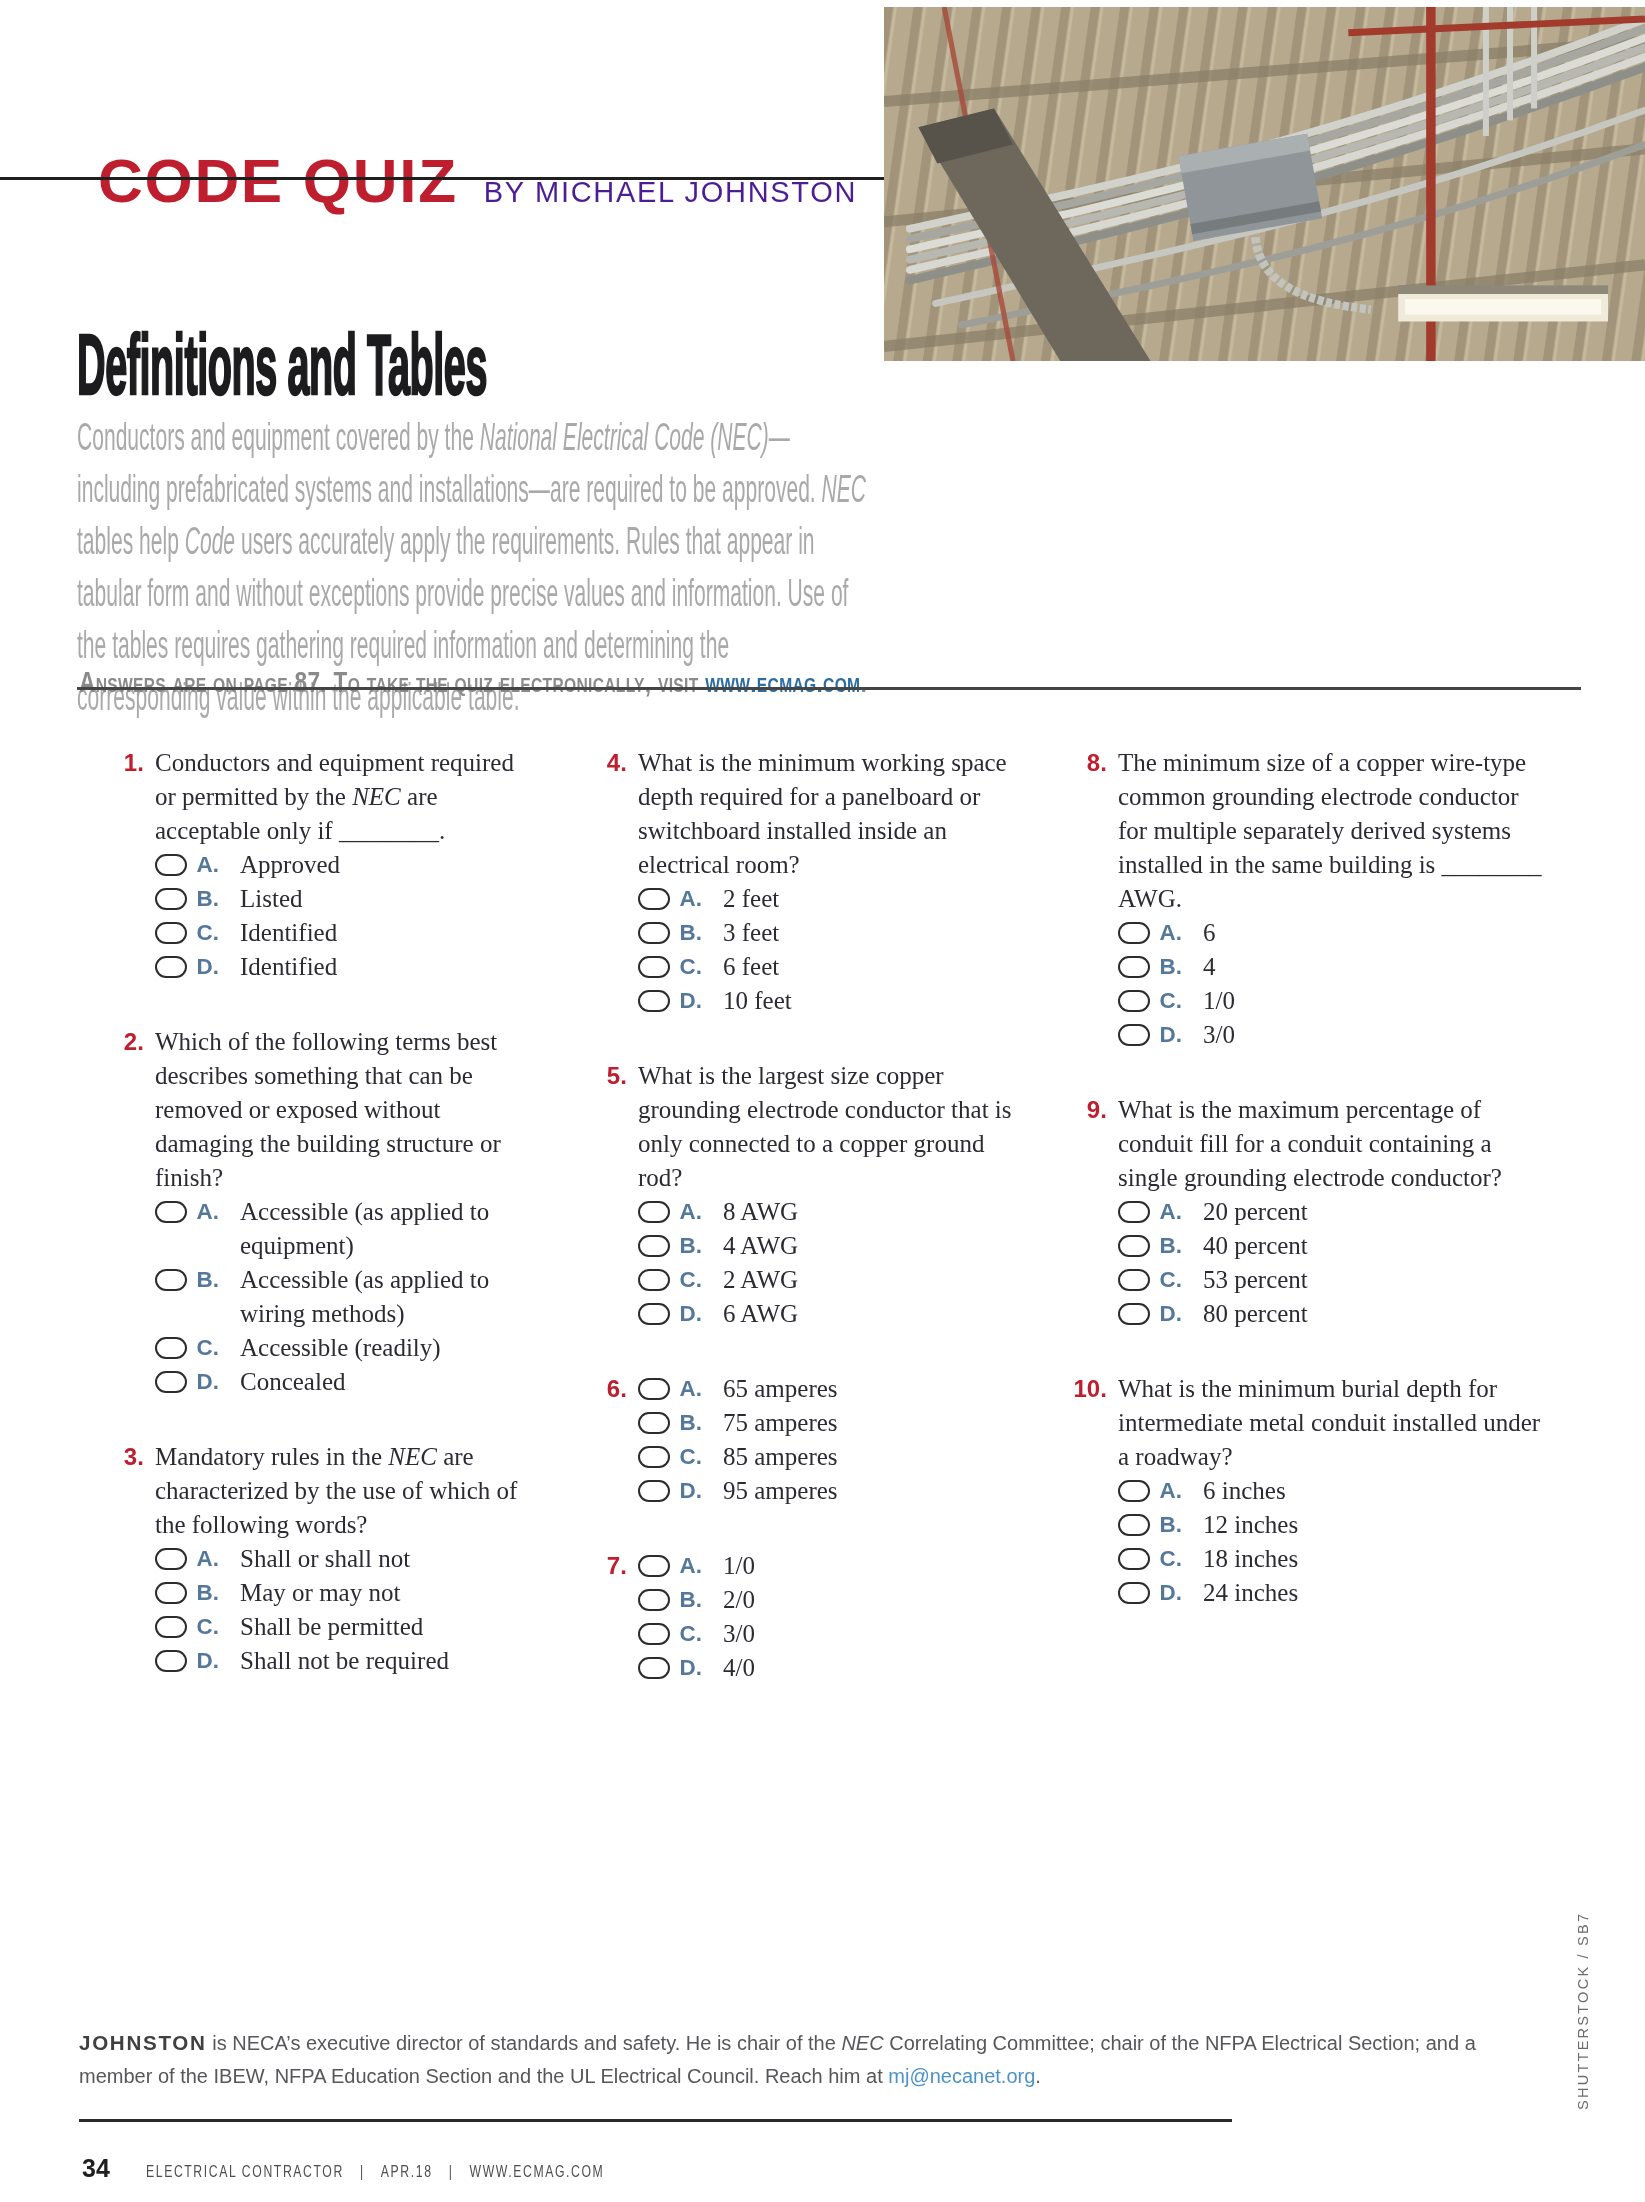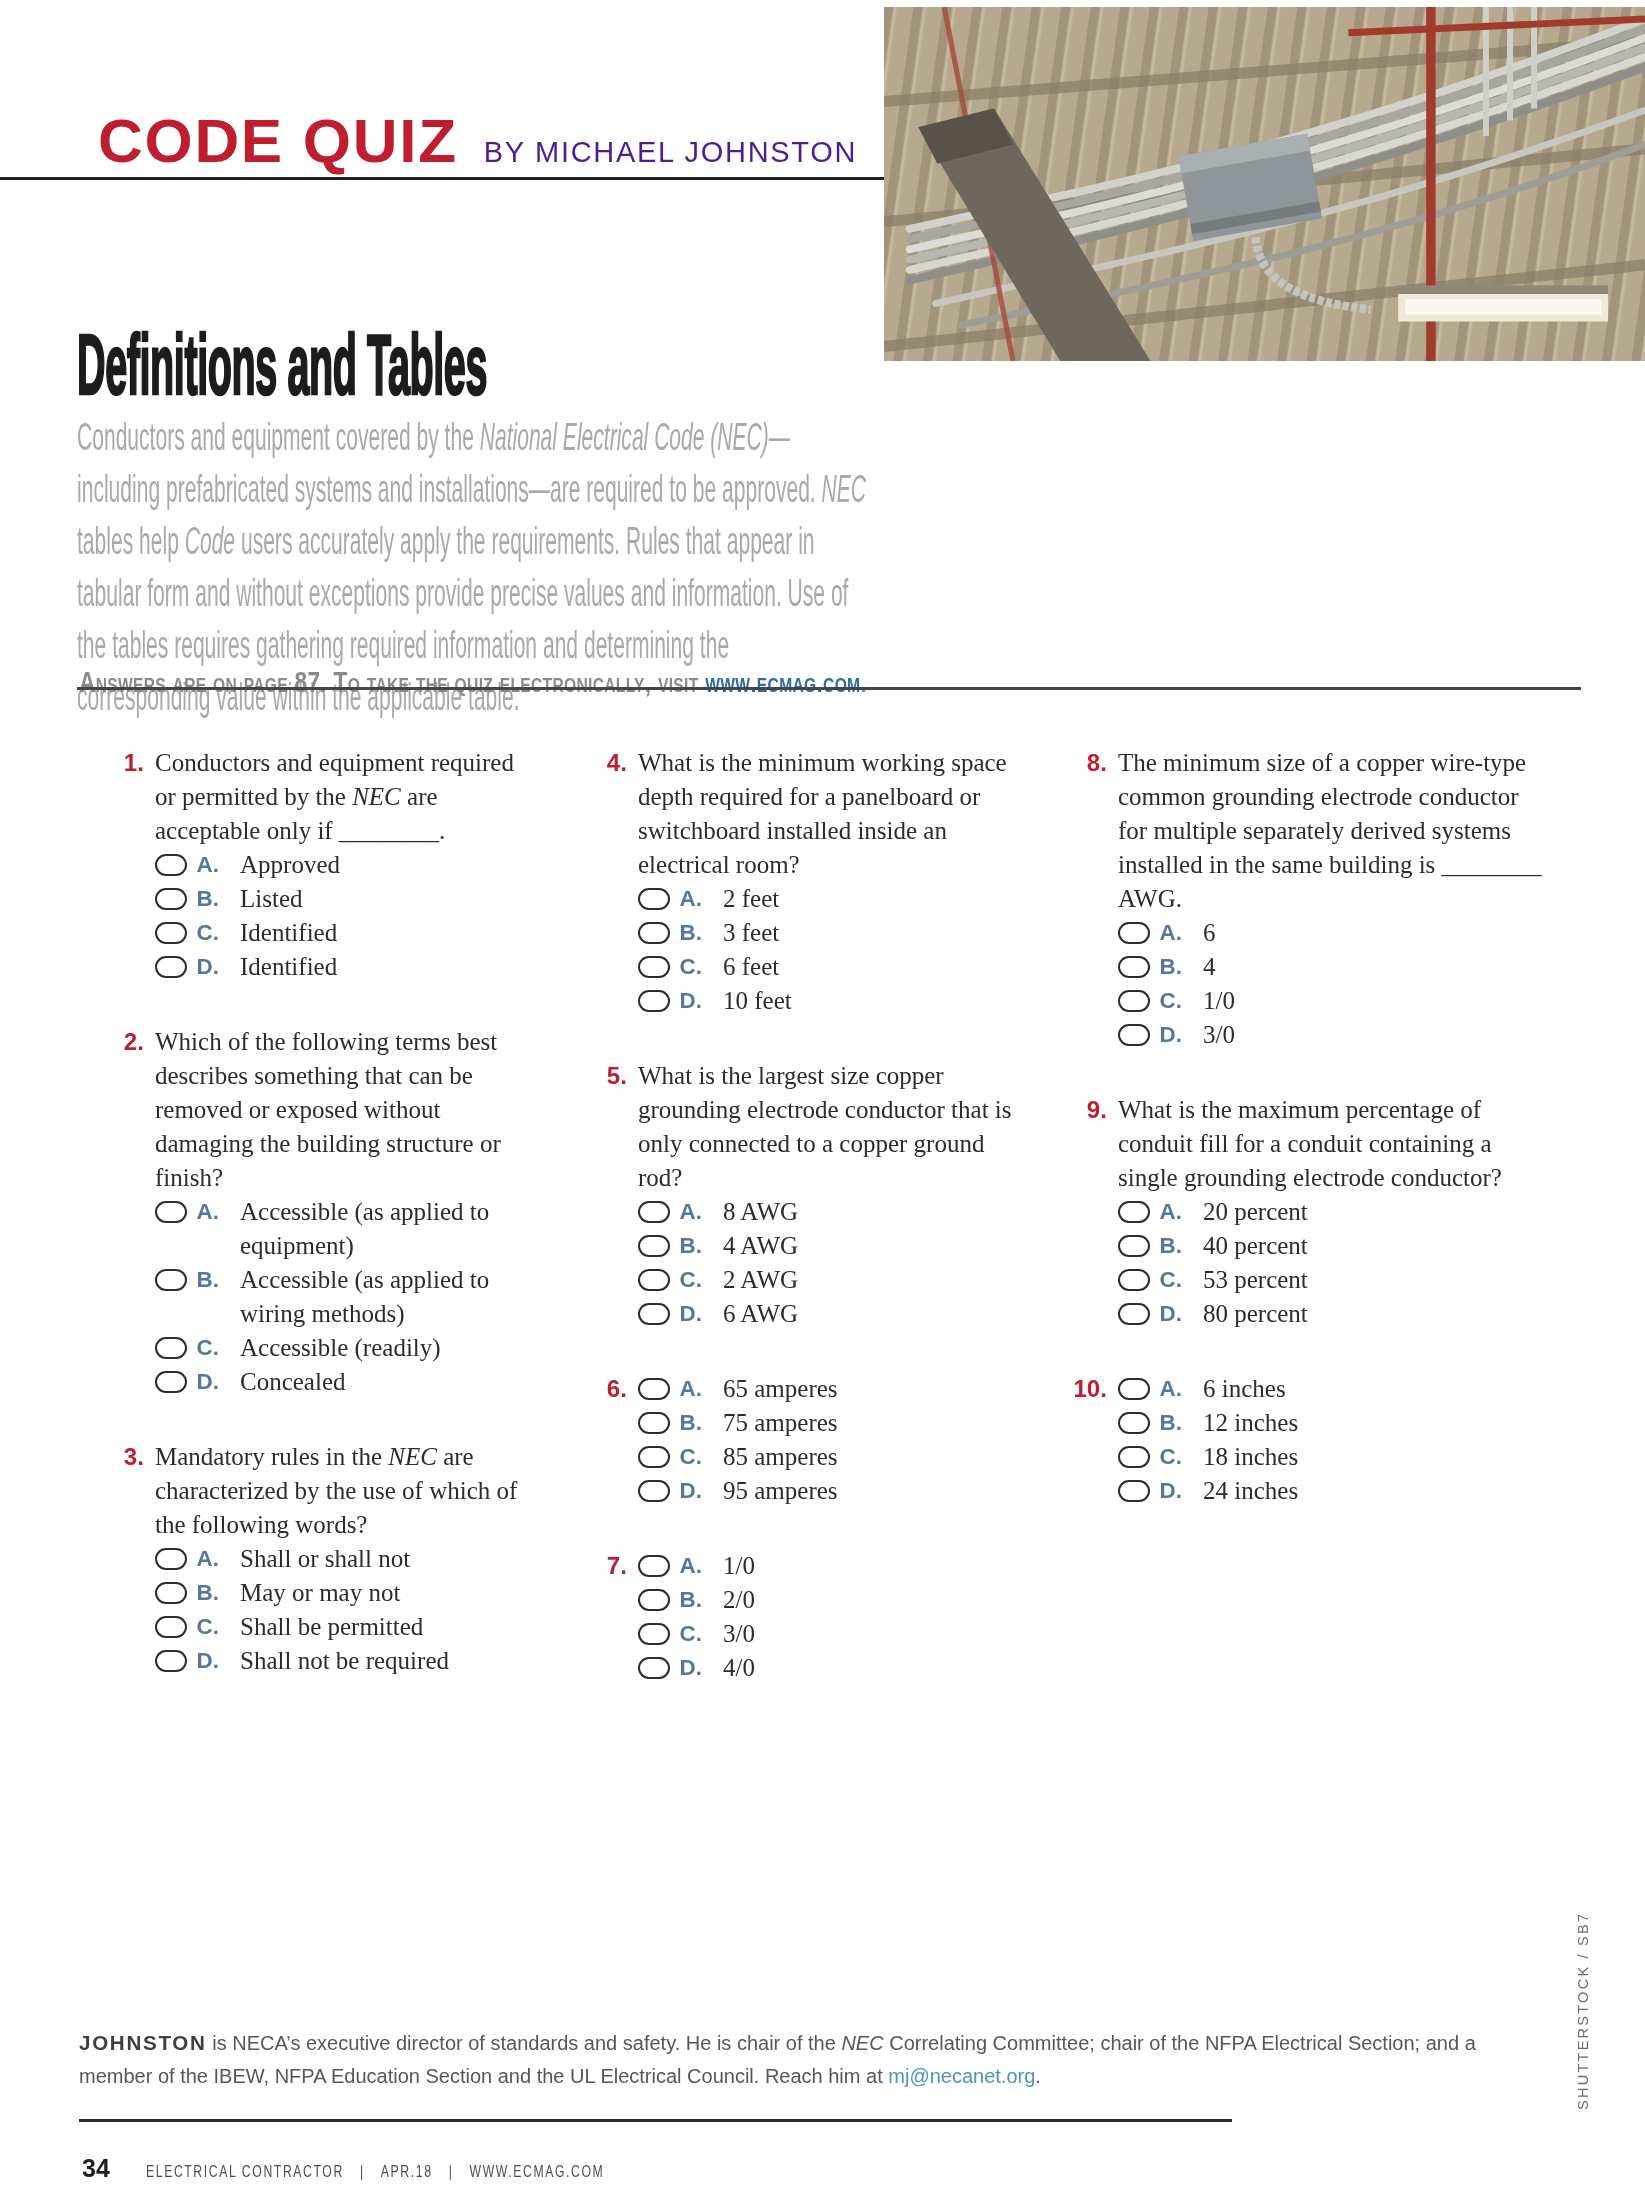--- a/index.html
+++ b/index.html
@@ -11,21 +11,21 @@
   }
   html,body{margin:0;padding:0;background:#fff;}
   .page{
     position:relative;width:1646px;height:2203px;background:#ffffff;
     font-family:"Liberation Serif",serif;overflow:hidden;
   }
   
   .brand{position:absolute;left:98px;top:110px;display:flex;align-items:baseline;gap:26px;}
   .brand-name{
     font-family:"Liberation Sans",sans-serif;font-weight:bold;font-size:62px;
-    letter-spacing:1.7px;color:var(--accent-red);line-height:1;
+    letter-spacing:1.7px;color:var(--accent-red);line-height:1;margin-top:40px;
   }
   .byline{
     font-family:Liberation Sans, sans-serif;font-size:29px;letter-spacing:1.7px;
     color:#4c1d95;line-height:1;
   }
   .header-rule{position:absolute;left:0;top:177px;width:886px;height:2.6px;background:#1f1f1f;}
   
   .photo{position:absolute;left:884px;top:6.9px;width:761px;height:354px;overflow:hidden;background:#b3a68b;}
   .photo svg{display:block;width:100%;height:100%;}
   .photo-credit{
@@ -401,20 +401,21 @@
           </div>
           <div class="option">
             <span class="checkbox"></span>
             <span class="letter">D.</span>
             <span class="otext">80 percent</span>
           </div>
         </div>
       </div>
       <div class="question">
         <span class="qnum">10.</span>
+        <div class="qtext"><span>What is the minimum burial depth for intermediate metal conduit installed under a roadway?</span></div>
         <div class="options">
           <div class="option">
             <span class="checkbox"></span>
             <span class="letter">A.</span>
             <span class="otext">6 inches</span>
           </div>
           <div class="option">
             <span class="checkbox"></span>
             <span class="letter">B.</span>
             <span class="otext">12 inches</span>

